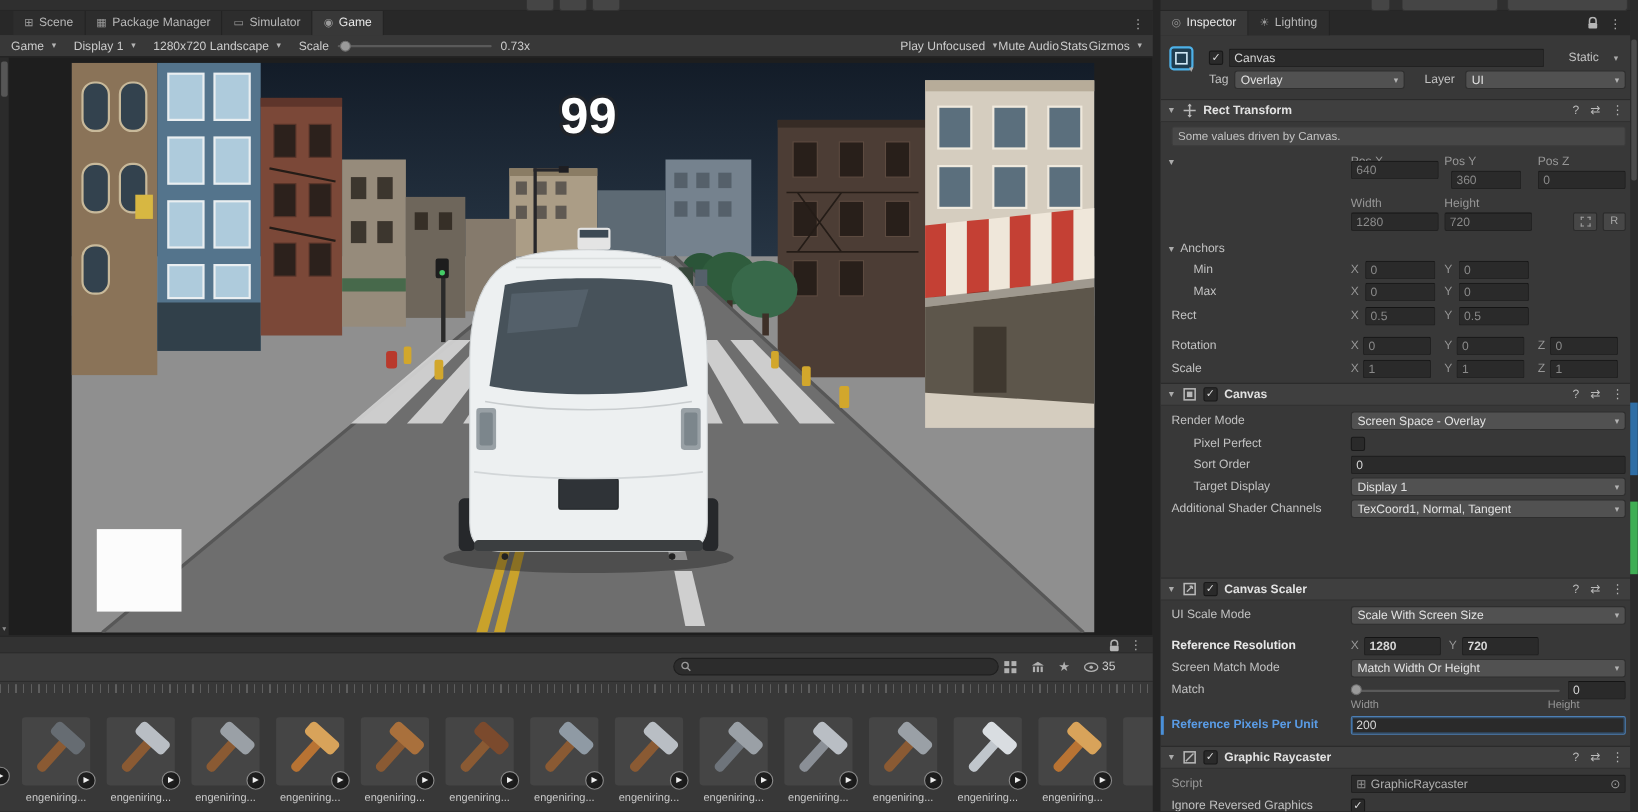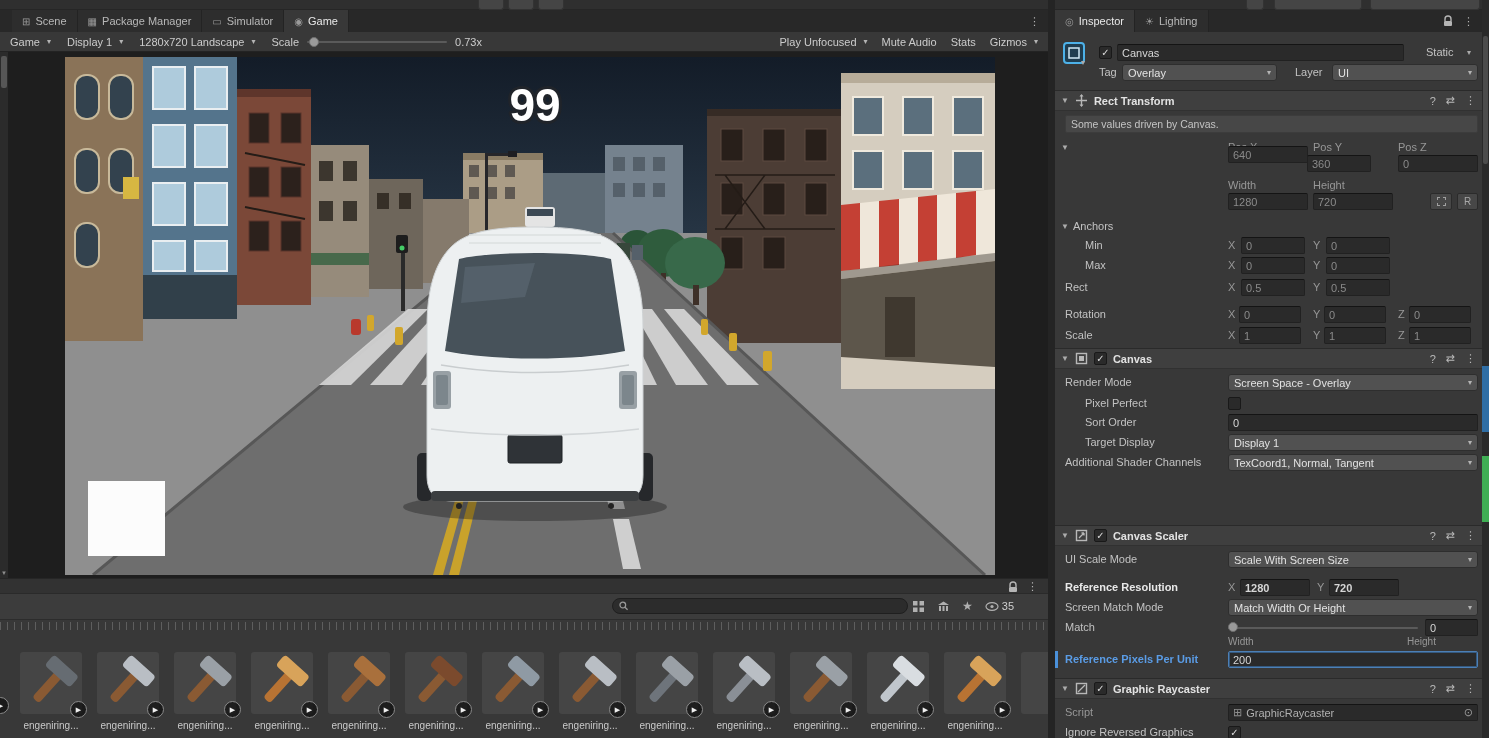--- a/index.html
+++ b/index.html
@@ -137,21 +137,21 @@
         <span class="dd-arrow">▾</span>
       </div>
       <div class="toolbtn" style="gap:8px">
         <span>Scale</span>
         <span style="position:relative;width:140px;height:10px;display:inline-block">
           <span class="slider-track" style="left:0;top:4px;width:140px"></span>
           <span class="slider-knob" style="left:2px;top:0"></span>
         </span>
         <span>0.73x</span>
       </div>
-      <div style="margin-left:auto;display:flex;gap:14px;align-items:center">
+      <div style="margin-left:auto;display:flex;gap:1px;align-items:center">
         <div class="toolbtn">
           <span>Play Unfocused</span>
           <span class="dd-arrow">▾</span>
         </div>
         <div class="toolbtn">
           <span>Mute Audio</span>
         </div>
         <div class="toolbtn">
           <span>Stats</span>
         </div>
@@ -656,21 +656,21 @@
     </div>
 
     <span class="fold" style="position:absolute;left:6px;top:143px">▼</span>
 
     <span class="lbl sub" style="left:173px;top:139px">Pos X</span>
     <span class="lbl sub" style="left:258px;top:139px">Pos Y</span>
     <span class="lbl sub" style="left:343px;top:139px">Pos Z</span>
     <div class="field driven" style="left:173px;top:146px;width:80px">
         <span>640</span>
       </div>
-    <div class="field driven" style="left:252px;top:155px;width:64px">
+    <div class="field driven" style="left:264px;top:155px;width:64px">
         <span>360</span>
       </div>
     <div class="field driven" style="left:343px;top:155px;width:80px">
         <span>0</span>
       </div>
 
     <span class="lbl sub" style="left:173px;top:177px">Width</span>
     <span class="lbl sub" style="left:258px;top:177px">Height</span>
     <div class="field driven" style="left:173px;top:193px;width:80px">
         <span>1280</span>

